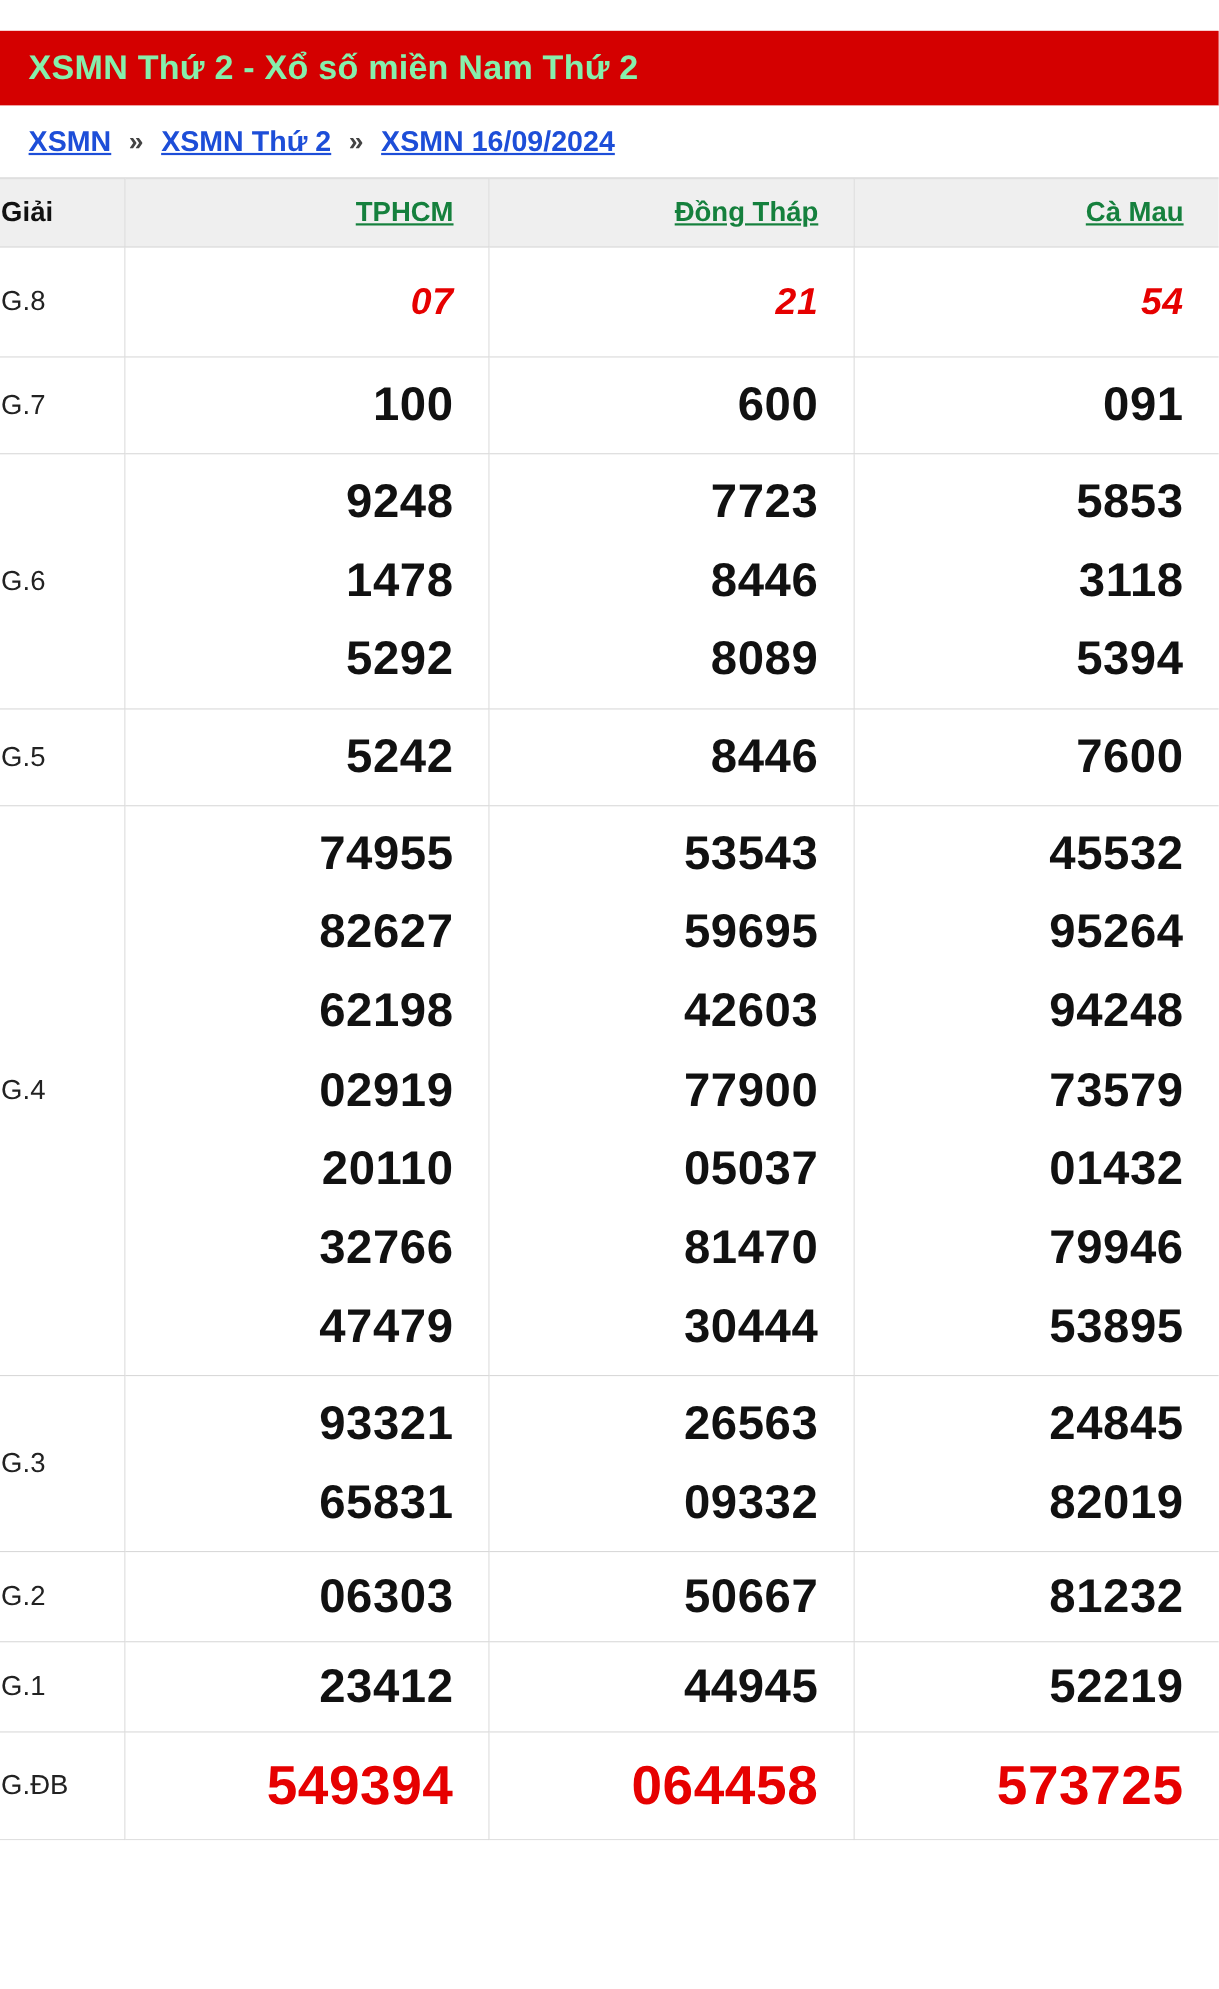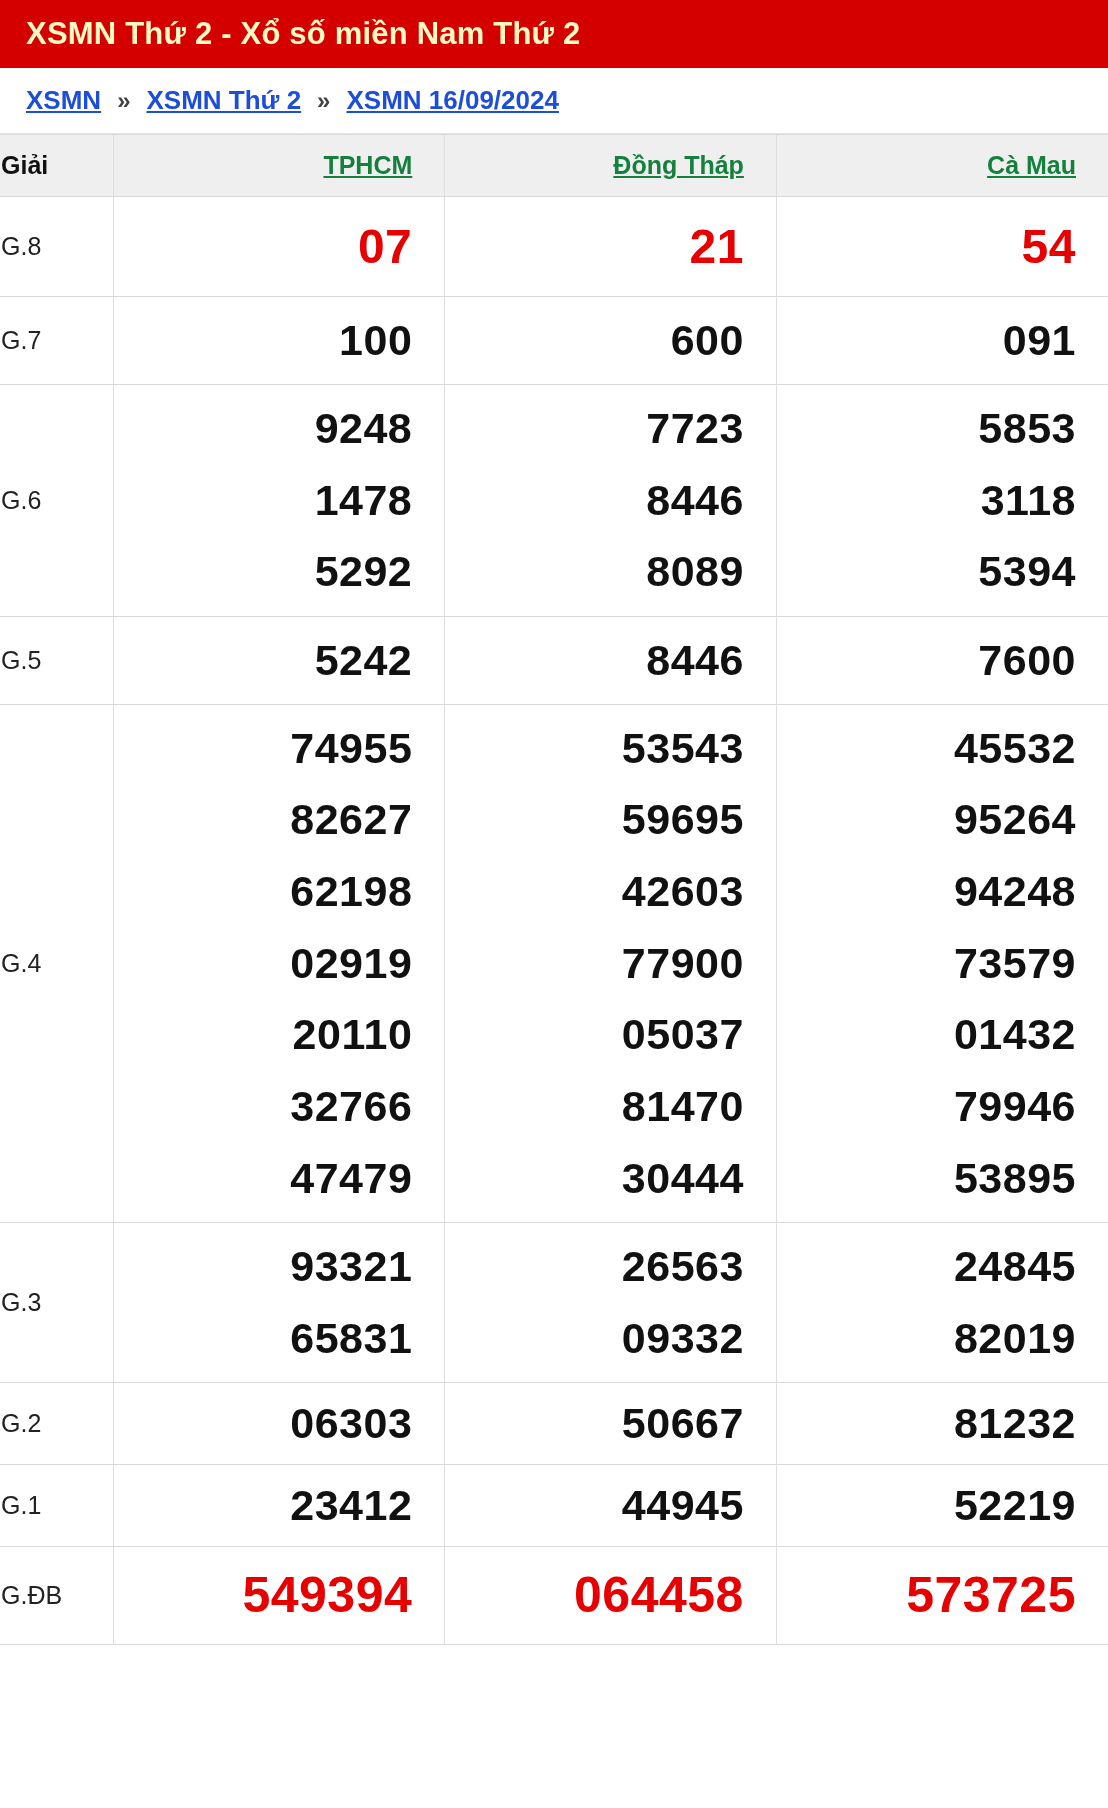--- a/index.html
+++ b/index.html
@@ -12,26 +12,27 @@
     font-family: "Liberation Sans", sans-serif;
     color: #111111;
   }
   .page {
     width: 1108px;
     box-sizing: border-box;
   }
   
   .title-bar {
     background: #d40000;
-    color: #fef9c3;
+    color: #86efac;
     height: 68px;
     display: flex;
     align-items: center;
     padding: 0 26px;
     box-sizing: border-box;
+    margin-top: 28px;
   }
   .title-bar .title {
     font-size: 31px;
     font-weight: 600;
     letter-spacing: 0.2px;
     white-space: nowrap;
   }
   
   .breadcrumb {
     height: 66px;
@@ -120,21 +121,21 @@
     font-size: 43px;
     font-weight: 700;
     color: #111111;
     line-height: 1.62;
     letter-spacing: 0.5px;
   }
   .num.red {
     color: #e60000;
   }
   tr.row-g8 td { height: 100px; }
-  tr.row-g8 .num { font-size: 48px; }
+  tr.row-g8 .num { font-size: 34px; font-style: italic; }
   tr.row-g7 td { height: 88px; }
   tr.row-g6 td { height: 232px; margin-left: 30px; }
   tr.row-g5 td { height: 88px; }
   tr.row-g4 td { height: 518px; }
   tr.row-g3 td { height: 160px; }
   tr.row-g2 td { height: 82px; }
   tr.row-g1 td { height: 82px; }
   tr.row-gdb td { height: 98px; }
   tr.row-gdb .num { font-size: 50px; }
 </style>

